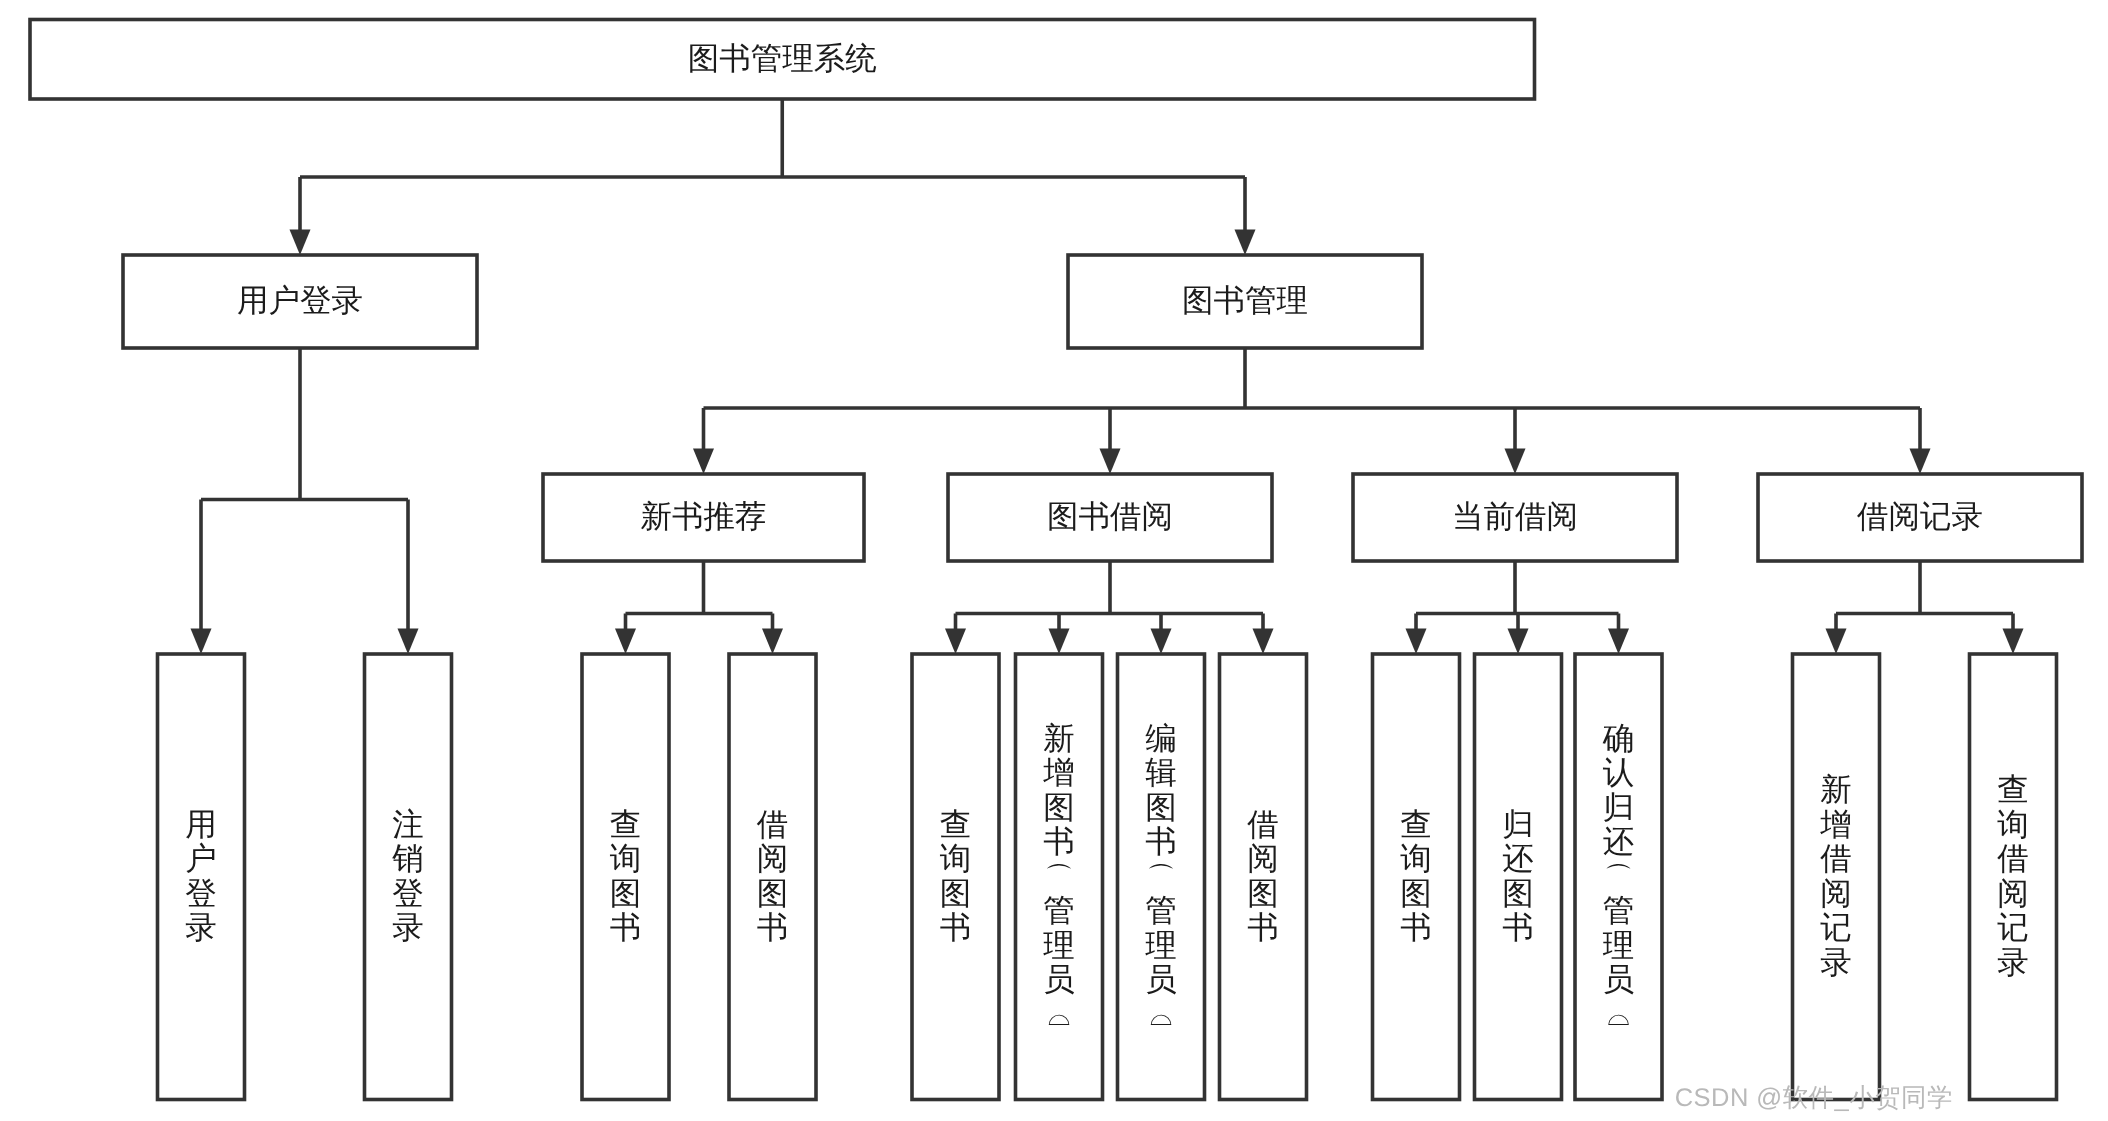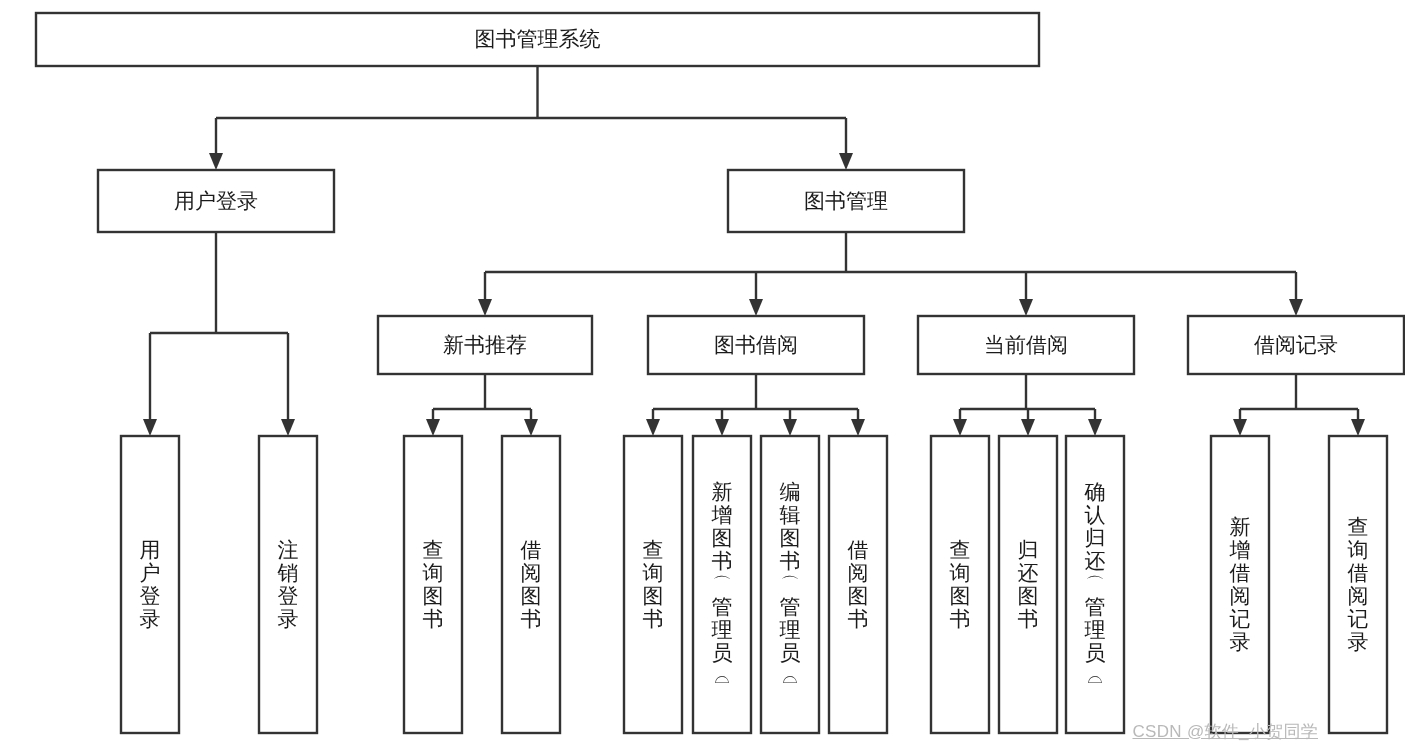--- a/index.html
+++ b/index.html
@@ -9,21 +9,21 @@
   }
   body {
     width: 1405px;
     height: 747px;
     position: relative;
     font-family: "Liberation Sans", "DejaVu Sans", sans-serif;
     overflow: hidden;
   }
   #diagram-root {
     position: absolute;
-    left: 16px;
+    left: 0;
     top: 0;
     width: 1310px;
     height: 747px;
   }
   svg.flow {
     display: block;
     width: 1405px;
     height: 747px;
   }
   .node-rect {
@@ -57,21 +57,20 @@
   .watermark {
     position: absolute;
     right: 8px;
     bottom: 4px;
     font-family: "Liberation Sans", "DejaVu Sans", sans-serif;
     font-size: 17px;
     color: #b9b9b9;
     letter-spacing: 0.3px;
     white-space: nowrap;
     pointer-events: none;
-    text-decoration: underline;
   }
 </style>
 </head>
 <body>
 
 <div id="diagram-root">
   <svg class="flow" viewBox="0 0 1405 747" xmlns="http://www.w3.org/2000/svg">
     <g id="edge-layer">
         <path class="connector" d="M 521.5 66 L 521.5 118"></path>
         <path class="connector" d="M 200 118 L 830 118"></path>

